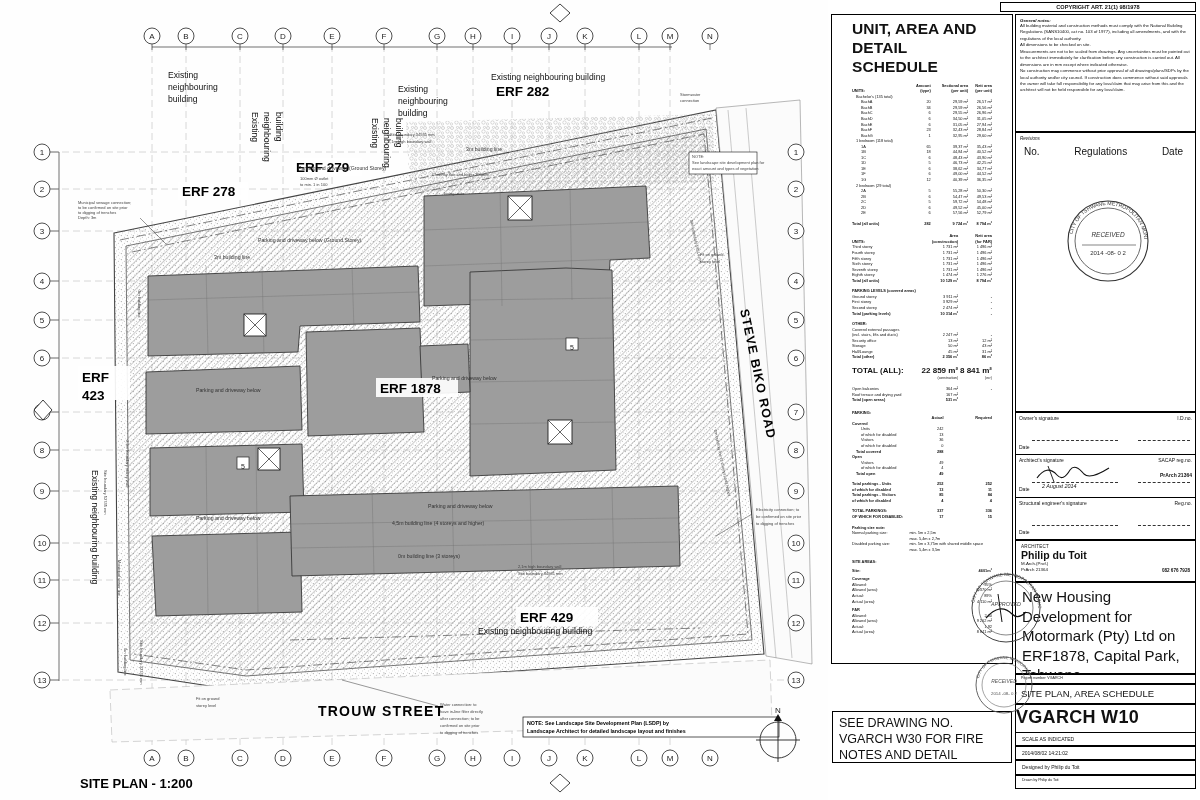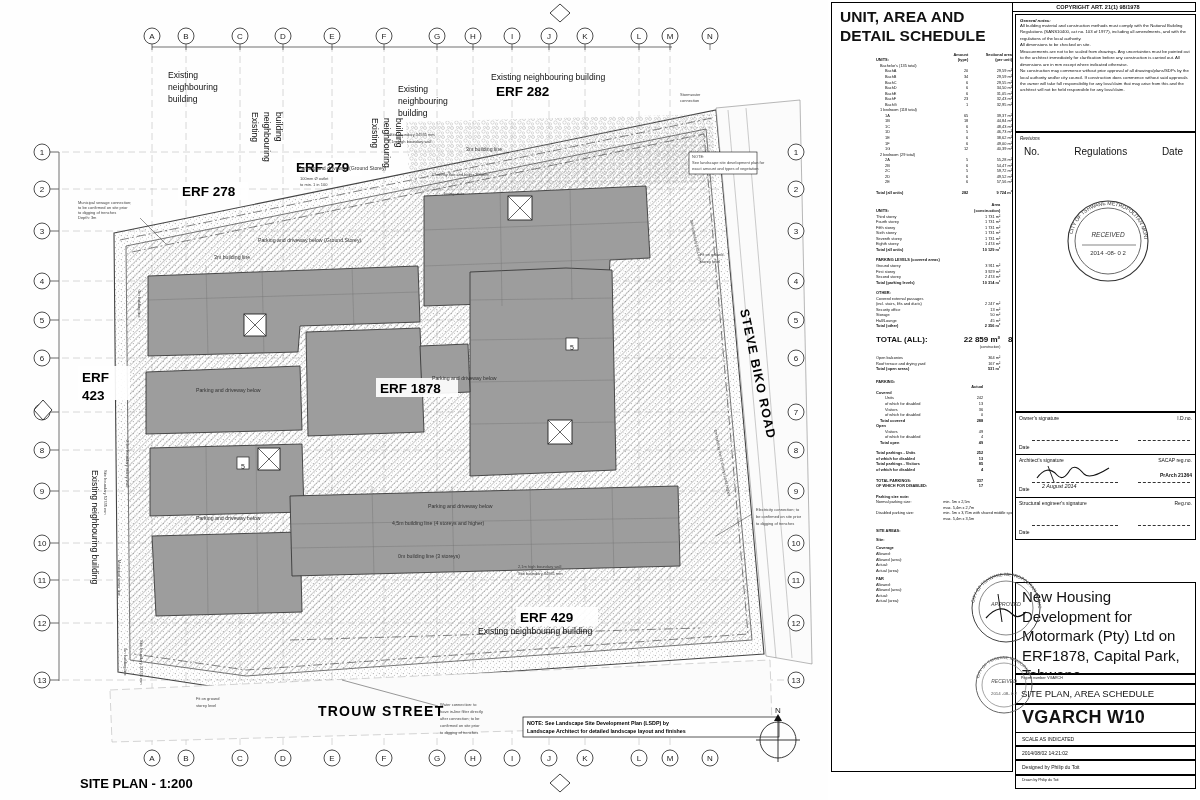--- a/index.html
+++ b/index.html
@@ -21,21 +21,21 @@
   .siteplan-ttl{font-size:13px;font-weight:bold;fill:#000;font-family:"Liberation Sans",sans-serif;}
   .noteb{font-size:5.3px;font-weight:bold;fill:#000;font-family:"Liberation Sans",sans-serif;}
 
   
   #panel{position:absolute;left:828px;top:0;width:372px;height:800px;background:#fff;}
 
   .blk{position:absolute;border:1px solid #000;background:#fff;box-sizing:border-box;}
 
   .sched-title{font-size:15.5px;font-weight:bold;line-height:1.22;letter-spacing:.1px;}
 
-  table.sch{border-collapse:collapse;width:100%;font-size:3.9px;line-height:1.42;margin-left:36px;}
+  table.sch{border-collapse:collapse;width:100%;font-size:3.9px;line-height:1.42;}
   table.sch td{padding:0;vertical-align:top;white-space:nowrap;}
   .c-r{text-align:right;}
   .hd{font-weight:bold;}
   .ind1{padding-left:4px !important;}
   .ind2{padding-left:9px !important;}
   .spacer td{height:4px;}
   .tot td{font-weight:bold;}
   .big td{font-size:8px;font-weight:bold;}
   .sub td{font-size:3.4px;}
 
@@ -619,21 +619,21 @@
       <text x="80" y="788" class="siteplan-ttl">SITE PLAN - 1:200</text>
     </svg>
   </div>
 
   <div id="panel">
 
     <div class="blk" style="left:172px;top:2px;width:196px;height:10px;display:flex;align-items:center;justify-content:center;">
       <span class="copyr">COPYRIGHT ART. 21(1) 98/1978</span>
     </div>
 
-    <div class="blk" style="left:3px;top:2px;width:182px;height:770px;padding:5px 8px;overflow:hidden;">
+    <div class="blk" style="left:3px;top:14px;width:182px;height:650px;padding:5px 20px;overflow:hidden;">
       <div class="sched-title">UNIT, AREA AND</div>
       <div class="sched-title">DETAIL SCHEDULE</div>
 
       <table class="sch" style="margin-top:6px;">
         <tbody id="tbl-units">
             <tr>
               <td></td>
               <td class="c-r hd">Amount</td>
               <td class="c-r hd">Sectional area</td>
               <td class="c-r hd">Nett area</td>
@@ -1256,34 +1256,50 @@
             <span class="sig-r" style="top:2px;">Reg.no.</span>
             <span class="dash" style="left:16px;top:27px;width:86px;"></span>
             <span class="dash" style="left:122px;top:27px;width:52px;"></span>
             <span class="sig-l" style="top:31px;">Date</span>
             <span style="position:absolute;left:26px;top:28px;font-size:5.4px;font-style:italic;"></span>
             <span class="sig-r" style="top:17px;font-weight:bold;"></span>
           </div>
         </div>
     </div>
 
+    <div class="blk" style="left:187px;top:540px;width:181px;height:42px;padding:3px 5px;">
+      <div class="arch-cap">ARCHITECT</div>
+      <div class="arch-nm">Philip du Toit</div>
+      <div style="display:flex;justify-content:space-between;align-items:flex-end;">
+        <div class="arch-q">
+          <div>M.Arch.(Prof.)</div>
+          <div>PrArch 21364</div>
+        </div>
+        <div class="arch-tel">082 676 7928</div>
+      </div>
+    </div>
 
     <div class="blk" style="left:187px;top:582px;width:181px;height:92px;padding:4px 6px;">
       <div class="proj">New Housing Development for Motormark (Pty) Ltd on ERF1878, Capital Park, Tshwane</div>
     </div>
     <div class="blk" style="left:187px;top:674px;width:181px;height:10px;padding:1px 5px;">
       <div class="projnum">Project number: VGARCH</div>
     </div>
 
     <div class="blk" style="left:187px;top:684px;width:181px;height:20px;padding:3px 5px;">
       <div class="dwgttl">SITE PLAN, AREA SCHEDULE</div>
     </div>
 
-
-    <div class="blk" style="left:187px;top:704px;width:181px;height:44px;padding:2px 6px;">
+    <div class="blk" style="left:4px;top:711px;width:180px;height:52px;padding:3px 6px;border-width:1.5px;">
+      <div class="seedwg">SEE DRAWING NO.</div>
+      <div class="seedwg">VGARCH W30 FOR FIRE</div>
+      <div class="seedwg">NOTES AND DETAIL</div>
+    </div>
+
+    <div class="blk" style="left:187px;top:704px;width:181px;height:44px;padding:2px 0;">
       <div class="dwgno">VGARCH W10</div>
     </div>
     <div class="blk" style="left:187px;top:732px;width:181px;height:14px;padding:3px 6px;">
       <div class="meta">SCALE AS INDICATED</div>
     </div>
     <div class="blk" style="left:187px;top:746px;width:181px;height:14px;padding:3px 6px;">
       <div class="meta">2014/08/02 14:21:02</div>
     </div>
     <div class="blk" style="left:187px;top:760px;width:181px;height:15px;padding:3px 6px;">
       <div class="meta">Designed by Philip du Toit</div>

